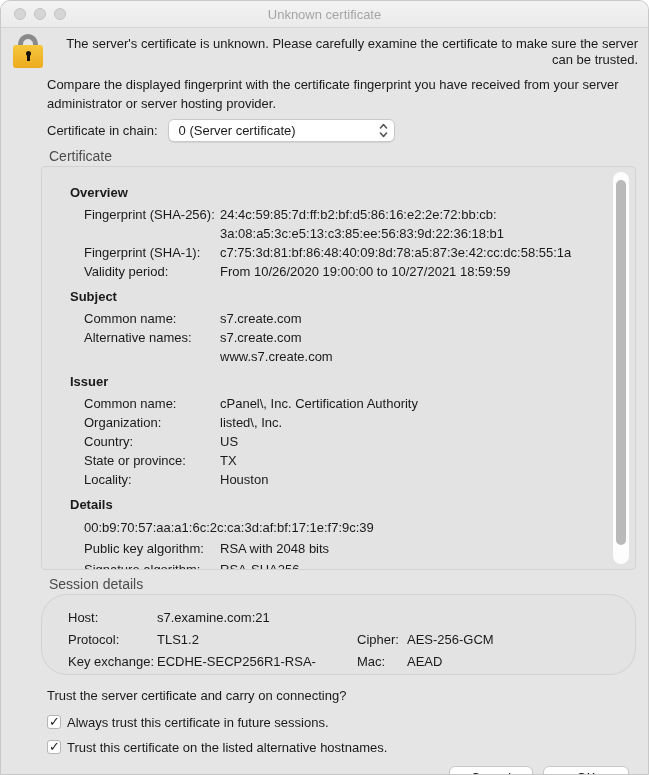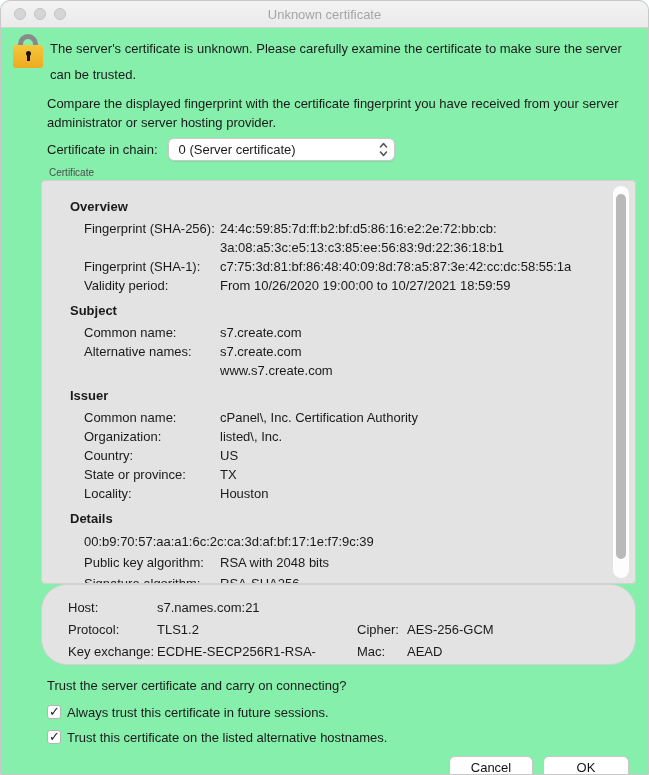--- a/index.html
+++ b/index.html
@@ -1,20 +1,20 @@
 <!DOCTYPE html>
 <html><head>
 <meta charset="utf-8">
 <style>
   * { margin:0; padding:0; box-sizing:border-box; }
   html,body { width:649px; height:775px; }
   body { font-family:"Liberation Sans","DejaVu Sans",sans-serif; font-size:13px; color:#1a1a1a; background:#fff; }
 
   .window {
-    width:649px; height:775px; background:#86efac;
+    width:649px; height:775px; background:#e5e5e5;
     border:1px solid #c8c8c8; border-radius:10px 10px 0 0;
     overflow:hidden; position:relative;
   }
 
   
   .titlebar {
     height:27px; background:linear-gradient(#f3f3f3,#eaeaea);
     border-bottom:1px solid #d4d4d4; position:relative;
     display:flex; align-items:center; justify-content:center;
   }
@@ -22,37 +22,37 @@
   .traffic span { width:12px; height:12px; border-radius:50%; background:#d5d5d5; border:1px solid #c3c3c3; display:block; }
   .title { color:#a5a5a5; font-size:13px; }
 
   
   .alert { display:flex; padding:5px 10px 0 10px; }
   .lock-icon { position:relative; width:34px; height:36px; flex:0 0 34px; margin-right:5px; }
   .lock-shackle { position:absolute; left:7px; top:1px; width:20px; height:18px; border:5px solid #8a8a8a; border-bottom:none; border-radius:10px 10px 0 0; }
   .lock-body { position:absolute; left:2px; top:12px; width:30px; height:23px; background:linear-gradient(#f6c63d,#edab1f); border-radius:3px; }
   .lock-keyhole { position:absolute; left:15px; top:18px; width:5px; height:5px; background:#17130a; border-radius:50%; }
   .lock-keyhole:after { content:""; position:absolute; left:1px; top:4px; width:3px; height:6px; background:#17130a; }
-  .alert-text { padding-top:3px; width:588px; line-height:26px; }
+  .alert-text { padding-top:3px; width:588px; line-height:16px;text-align:right; }
 
   .intro { margin:7px 0 0 46px; width:582px; line-height:18.5px; }
 
   
   .chain-row { display:flex; align-items:center; margin:6px 0 0 46px; }
   .chain-label { margin-right:10px; }
   .select {
     width:227px; height:23px; background:#fff; border:1px solid #c9c9c9; border-radius:6px;
     box-shadow:0 1px 1px rgba(0,0,0,.08);
     display:flex; align-items:center; padding:0 6px 0 10px; cursor:default;
   }
   .select-value { flex:1; }
   .stepper { width:9px; height:15px; color:#565656; }
 
   
-  .group-label { margin:6px 0 2px 48px; font-size:10px; color:#4c4c4c; }
+  .group-label { margin:6px 0 2px 48px; font-size:14px; color:#4c4c4c; }
   .group-box {
     margin-left:40px; width:595px; background:#e3e3e4;
     border:1px solid #d2d2d2; border-radius:4px; position:relative; overflow:hidden;
   }
   .cert-box { height:404px; }
   .cert-content { padding:16px 34px 0 28px; }
 
   .sect-heading { font-weight:bold; line-height:19px; margin-top:6px; }
   .sect-heading.first { margin-top:0; }
   .rows { margin-top:3px; padding-left:14px; }
@@ -192,24 +192,25 @@
           <span class="val">RSA-SHA256</span>
         </div>
       </div>
 
     </div>
     <div class="scrollbar-track">
       <div class="scrollbar-thumb"></div>
     </div>
   </div>
 
+  <div class="group-label">Session details</div>
   <div class="group-box session-box">
     <div class="sess-row">
       <span>Host:</span>
-      <span>s7.names.com:21</span>
+      <span>s7.examine.com:21</span>
       <span></span>
       <span></span>
     </div>
     <div class="sess-row">
       <span>Protocol:</span>
       <span>TLS1.2</span>
       <span>Cipher:</span>
       <span>AES-256-GCM</span>
     </div>
     <div class="sess-row">

